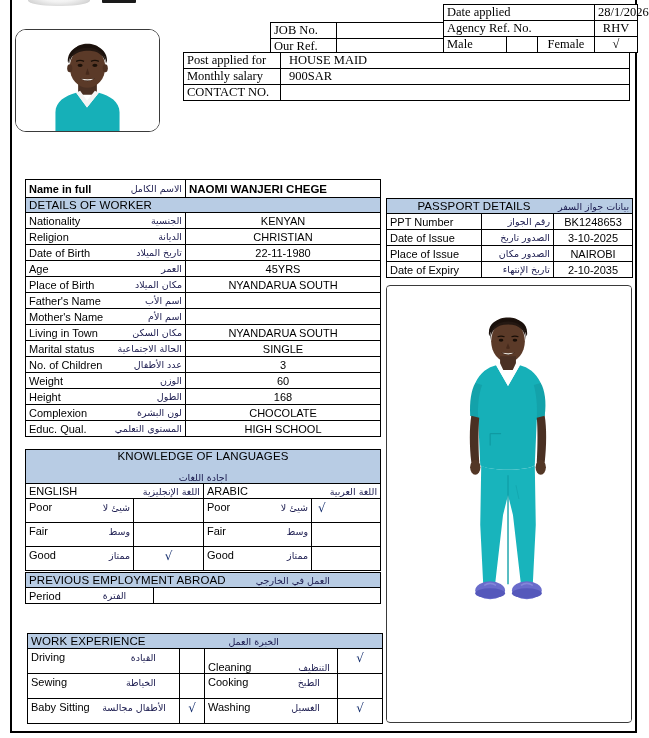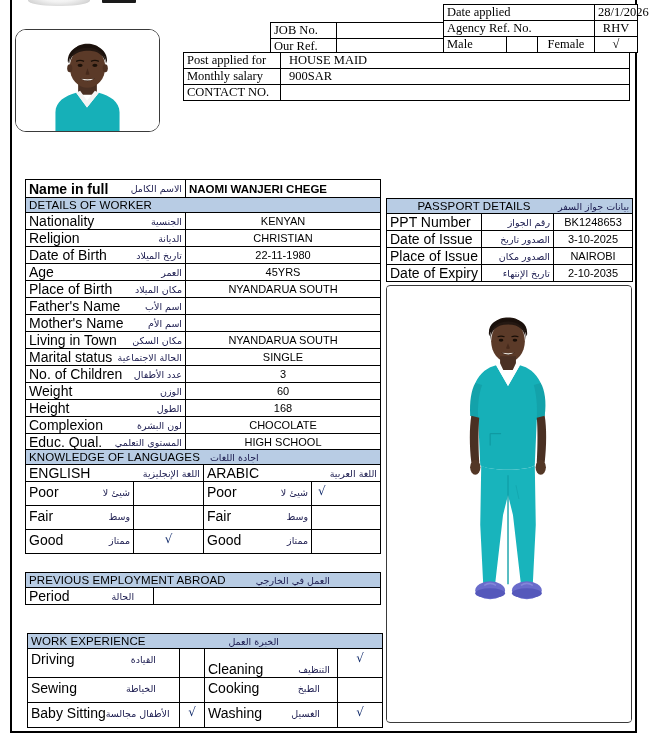--- a/index.html
+++ b/index.html
@@ -95,21 +95,21 @@
   td.sec .ar { float: right; }
 
   .ar {
     font-family: "DejaVu Sans", sans-serif;
     font-size: 9.5px;
     direction: rtl;
     color: #1a1a4e;
     white-space: nowrap;
   }
   .lbl {
-    font-size: 14px;
+    font-size: 11px;
     color: #000;
     white-space: nowrap;
   }
   .lblrow { display:flex; align-items:center; justify-content:space-between; width:100%; }
   .val {
     font-size: 11px;
     text-align: center;
     color: #000;
     white-space: nowrap;
   }
@@ -486,21 +486,21 @@
 <table class="grid" style="left:25px; top:449px; width:355px;">
   <colgroup>
     <col style="width:108px">
         <col style="width:70px">
     <col style="width:108px">
         <col style="width:69px">
   </colgroup>
   <tbody>
     <tr>
       <td class="sec" colspan="4" style="height:15px">
-        <div class="lblrow" style="justify-content:flex-start; gap:10px;">
+        <div class="lblrow" style="justify-content:flex-start; gap:10px;flex-direction:column;">
           <span style="font-size:11.5px">KNOWLEDGE OF LANGUAGES</span>
           <span class="ar">اجادة اللغات</span>
         </div>
       </td>
     </tr>
     <tr>
       <td colspan="2" style="height:15px">
         <div class="lblrow">
           <span class="lbl">ENGLISH</span>
           <span class="ar">اللغة الإنجليزية</span>
@@ -575,21 +575,21 @@
         <div class="lblrow" style="justify-content:flex-start; gap:30px;">
           <span style="font-size:11.5px">PREVIOUS EMPLOYMENT ABROAD</span>
           <span class="ar">العمل في الخارجي</span>
         </div>
       </td>
     </tr>
     <tr>
       <td style="height:16px">
         <div class="lblrow" style="justify-content:flex-start; gap:42px;">
           <span class="lbl">Period</span>
-          <span class="ar">الحالة</span>
+          <span class="ar">الفترة</span>
         </div>
       </td>
       <td class="val"></td>
     </tr>
   </tbody>
 </table>
 
 <table class="grid" style="left:27px; top:633px; width:355px;">
   <colgroup>
     <col style="width:152px">

